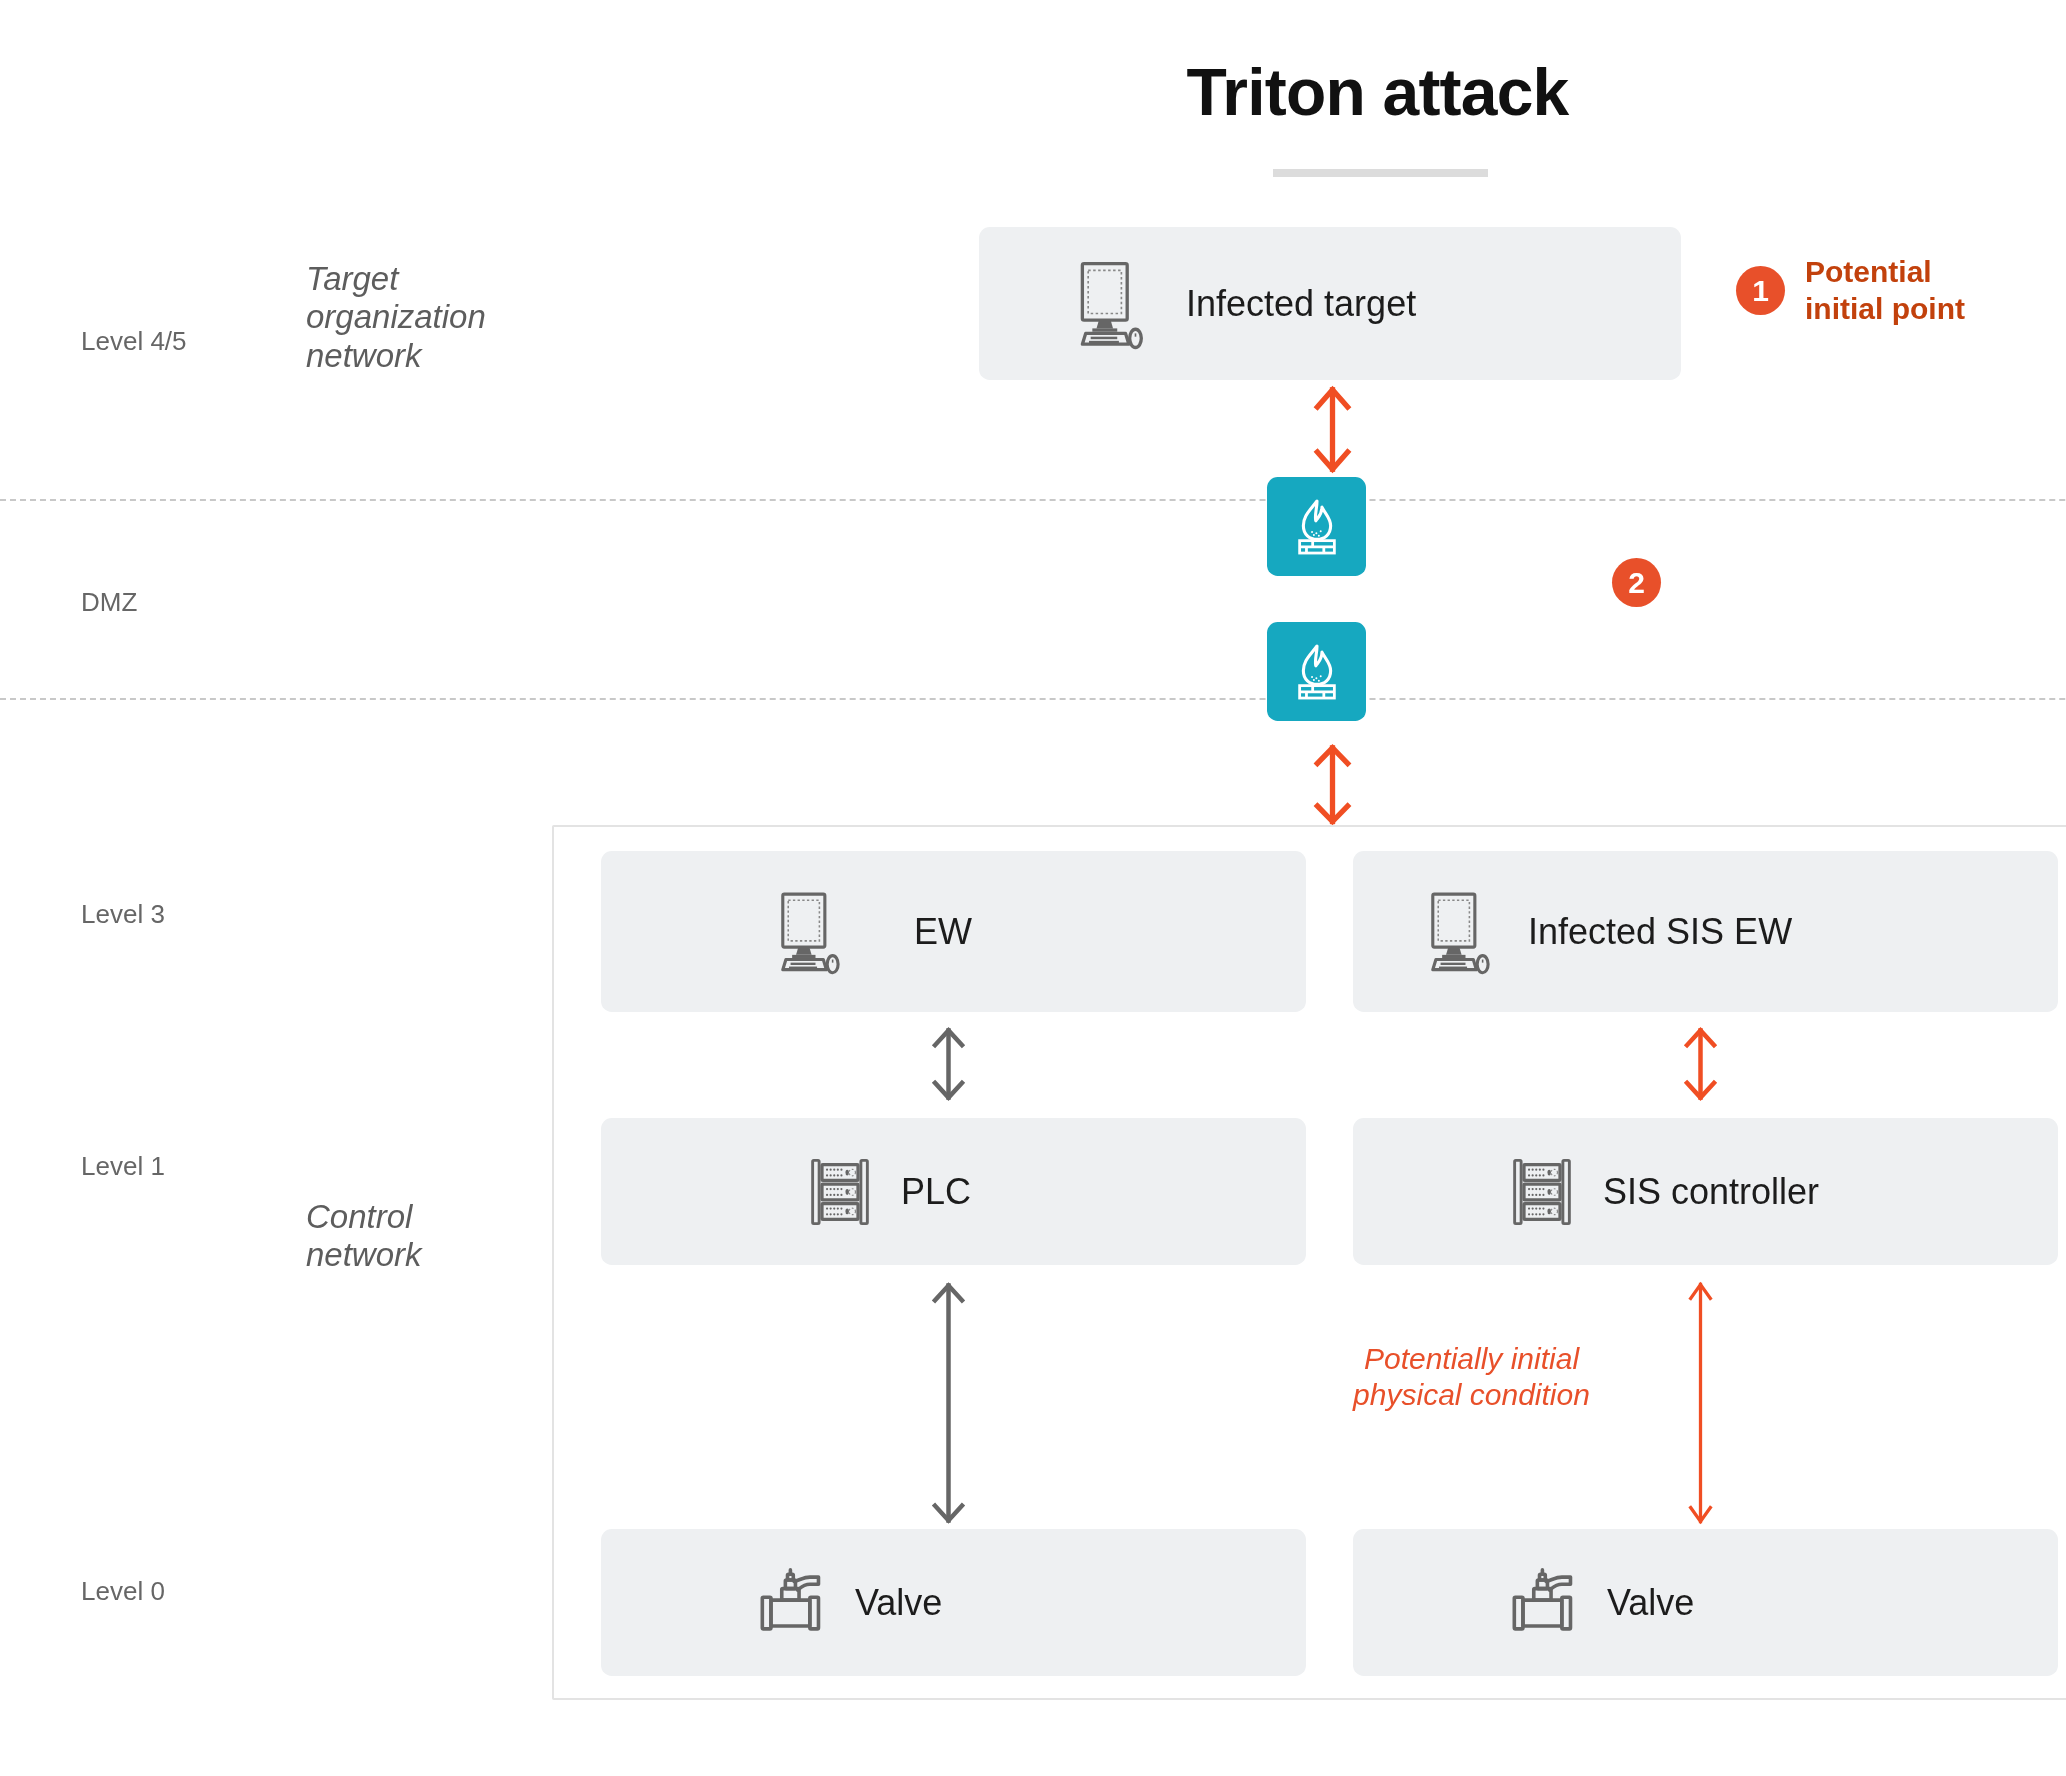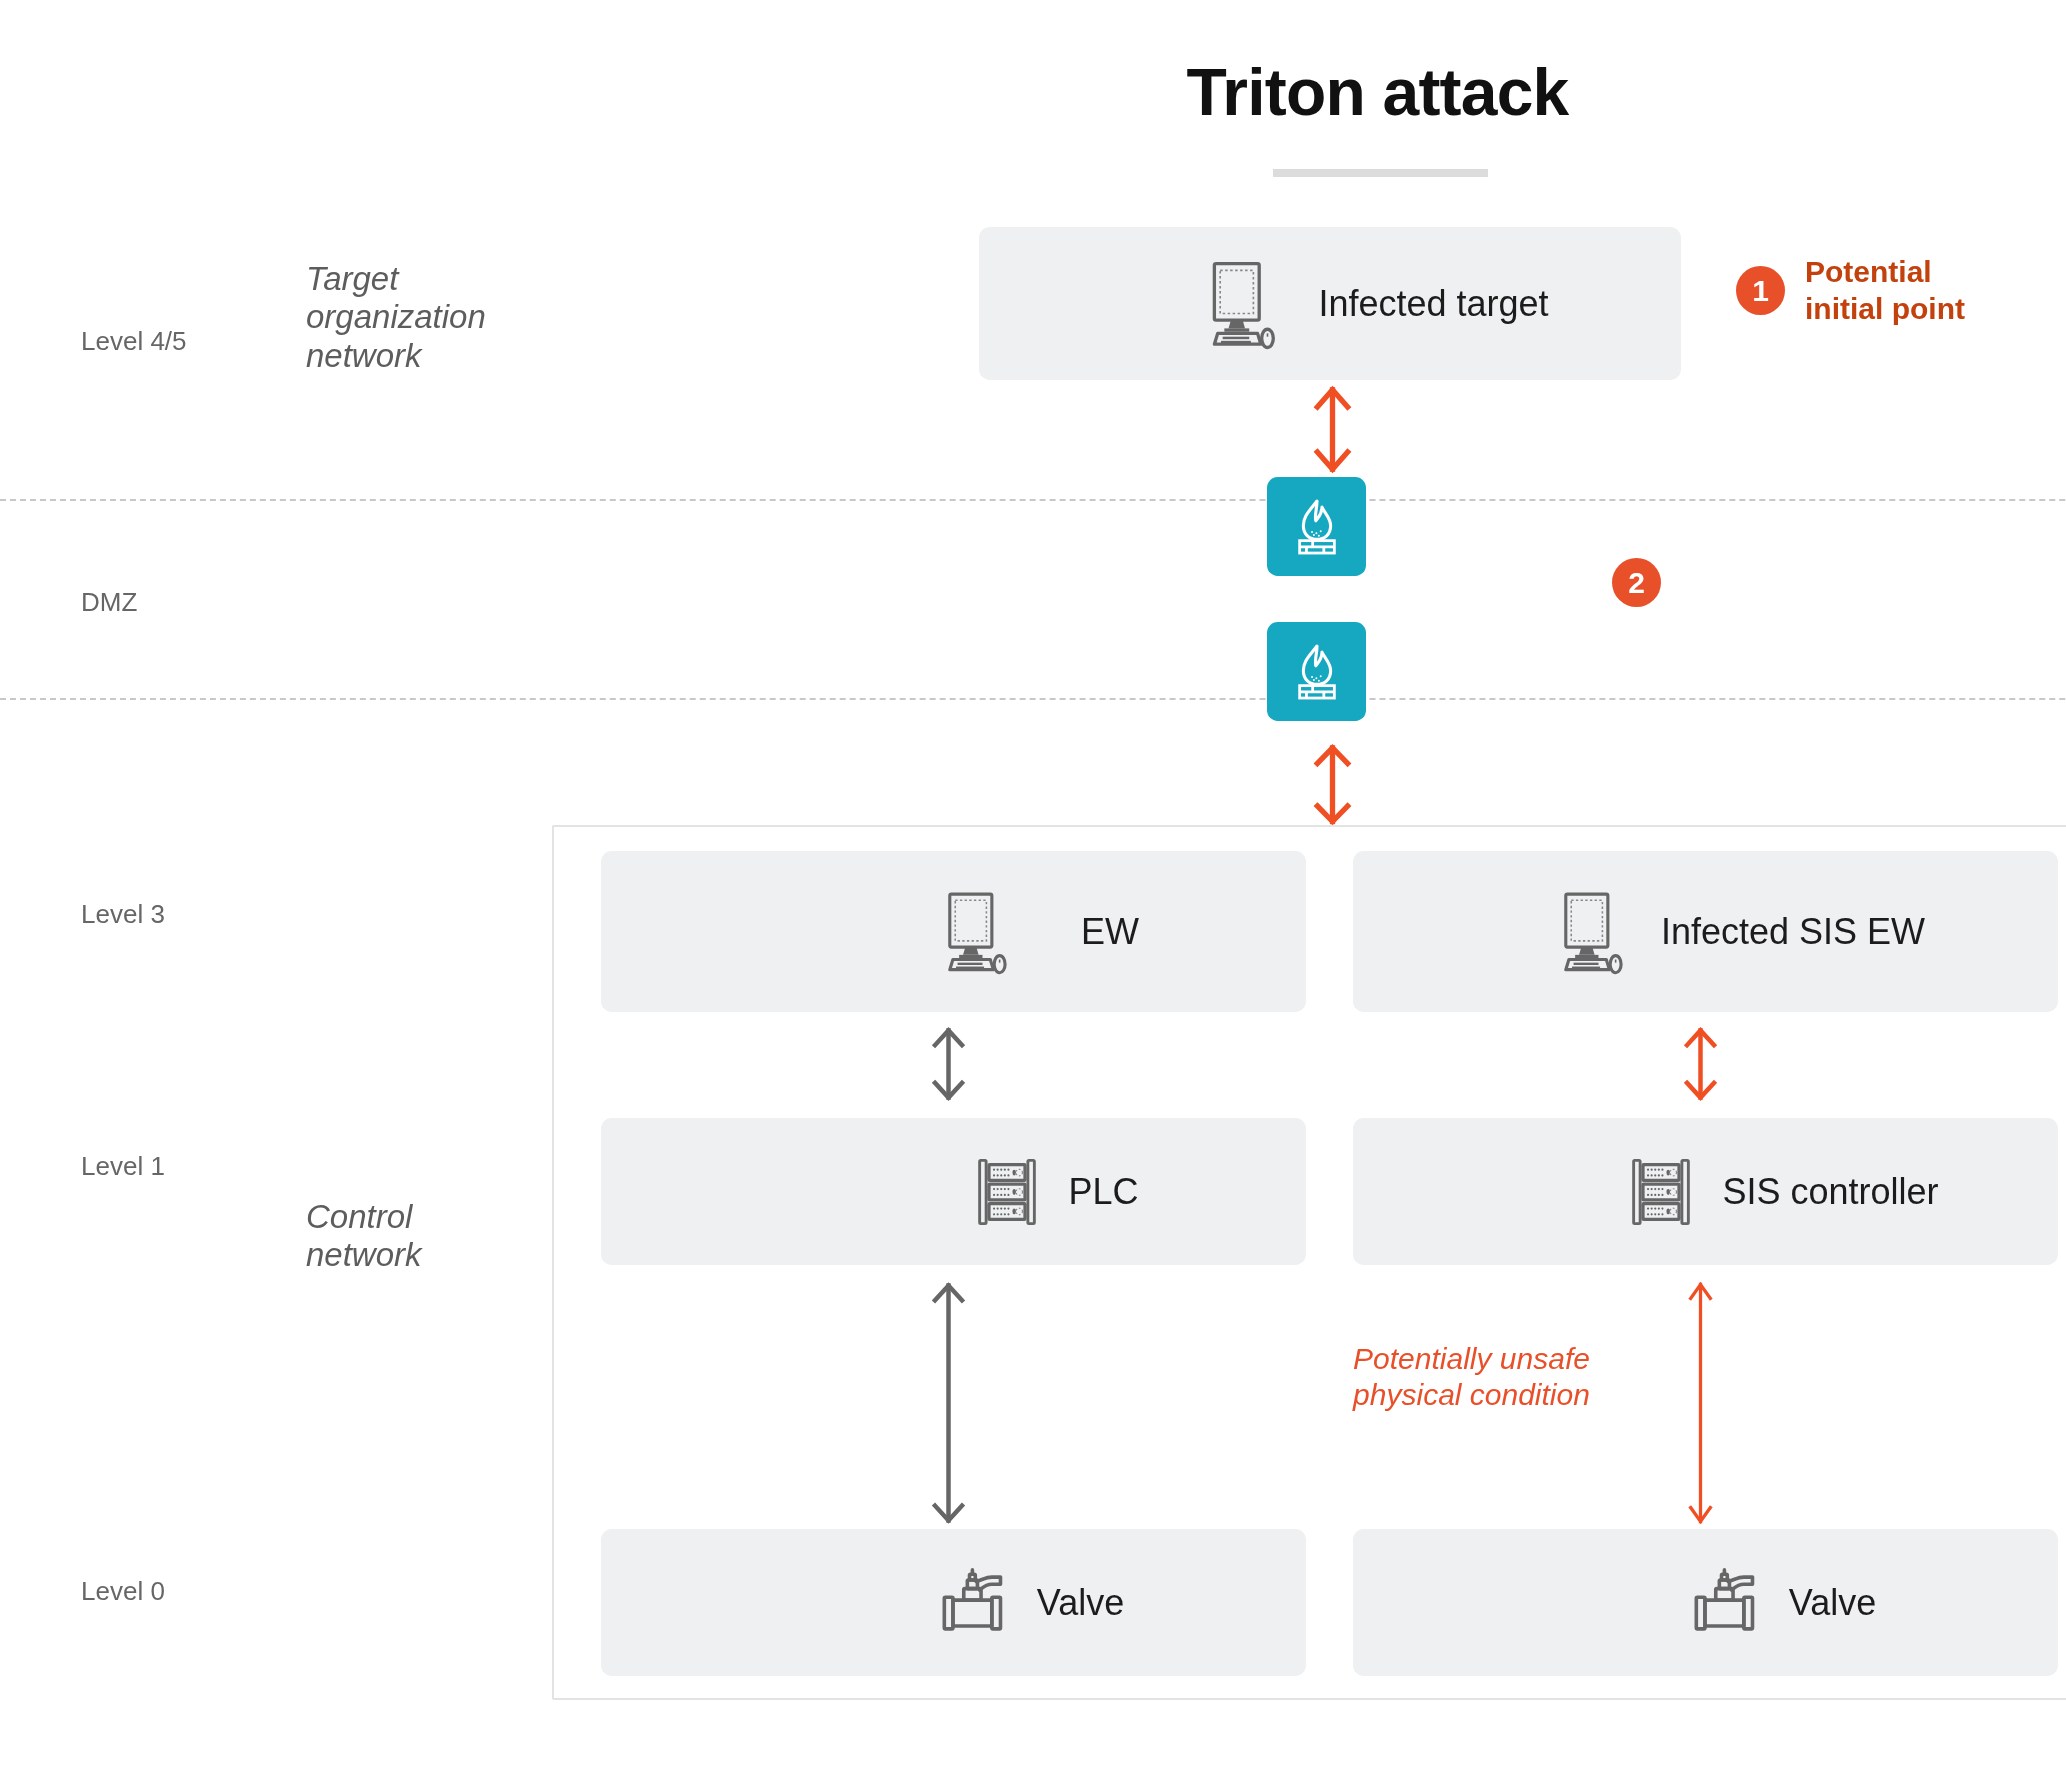--- a/index.html
+++ b/index.html
@@ -36,21 +36,21 @@
     font-size:26px;color:#666666;white-space:nowrap;
   }
   .zone-label{
     font-size:33px;color:#5d5d5d;font-style:italic;
     line-height:1.16;white-space:pre-line;
   }
 
   
   .node{
     background:#eef0f2;border-radius:10.7px;
-    display:flex;align-items:center;justify-content:center;
+    display:flex;align-items:center;
   }
   .node .node-icon{
     flex:0 0 auto;display:flex;align-items:center;justify-content:center;
   }
   .node .node-label{
     font-size:36px;color:#1c1c1c;white-space:nowrap;
   }
 
   
   .firewall{
@@ -381,21 +381,21 @@
 <div class="abs" style="left:1680px;top:1281px;">
   <svg width="41" height="244" viewBox="0 0 100 590">
     <g stroke="#f04e23" stroke-width="8" fill="none" stroke-linecap="square">
       <line x1="50" y1="6" x2="50" y2="584"></line>
       <polyline points="26,40 50,6 74,40"></polyline>
       <polyline points="26,550 50,584 74,550"></polyline>
     </g>
   </svg>
 </div>
 
-<div class="abs" id="unsafe-note" style="left:1273px;top:1341px;width:397px;">Potentially unsafe
+<div class="abs" id="unsafe-note" style="left:1273px;top:1341px;width:397px;">Potentially initial
 physical condition</div>
 
 <div class="abs node" id="node-valve-left" style="left:601px;top:1529px;width:705px;height:147px;padding-left:157px;box-sizing:border-box;">
   <span class="node-icon">
     <svg width="72" height="70" viewBox="0 0 100 96">
       <g fill="none" stroke="#666" stroke-width="5" stroke-linejoin="round" stroke-linecap="round">
         <rect x="18" y="44" width="54" height="36"></rect>
         <rect x="6" y="40" width="12" height="44" rx="1.5"></rect>
         <rect x="72" y="40" width="12" height="44" rx="1.5"></rect>
         <rect x="33" y="28" width="24" height="16" rx="1.5"></rect>

